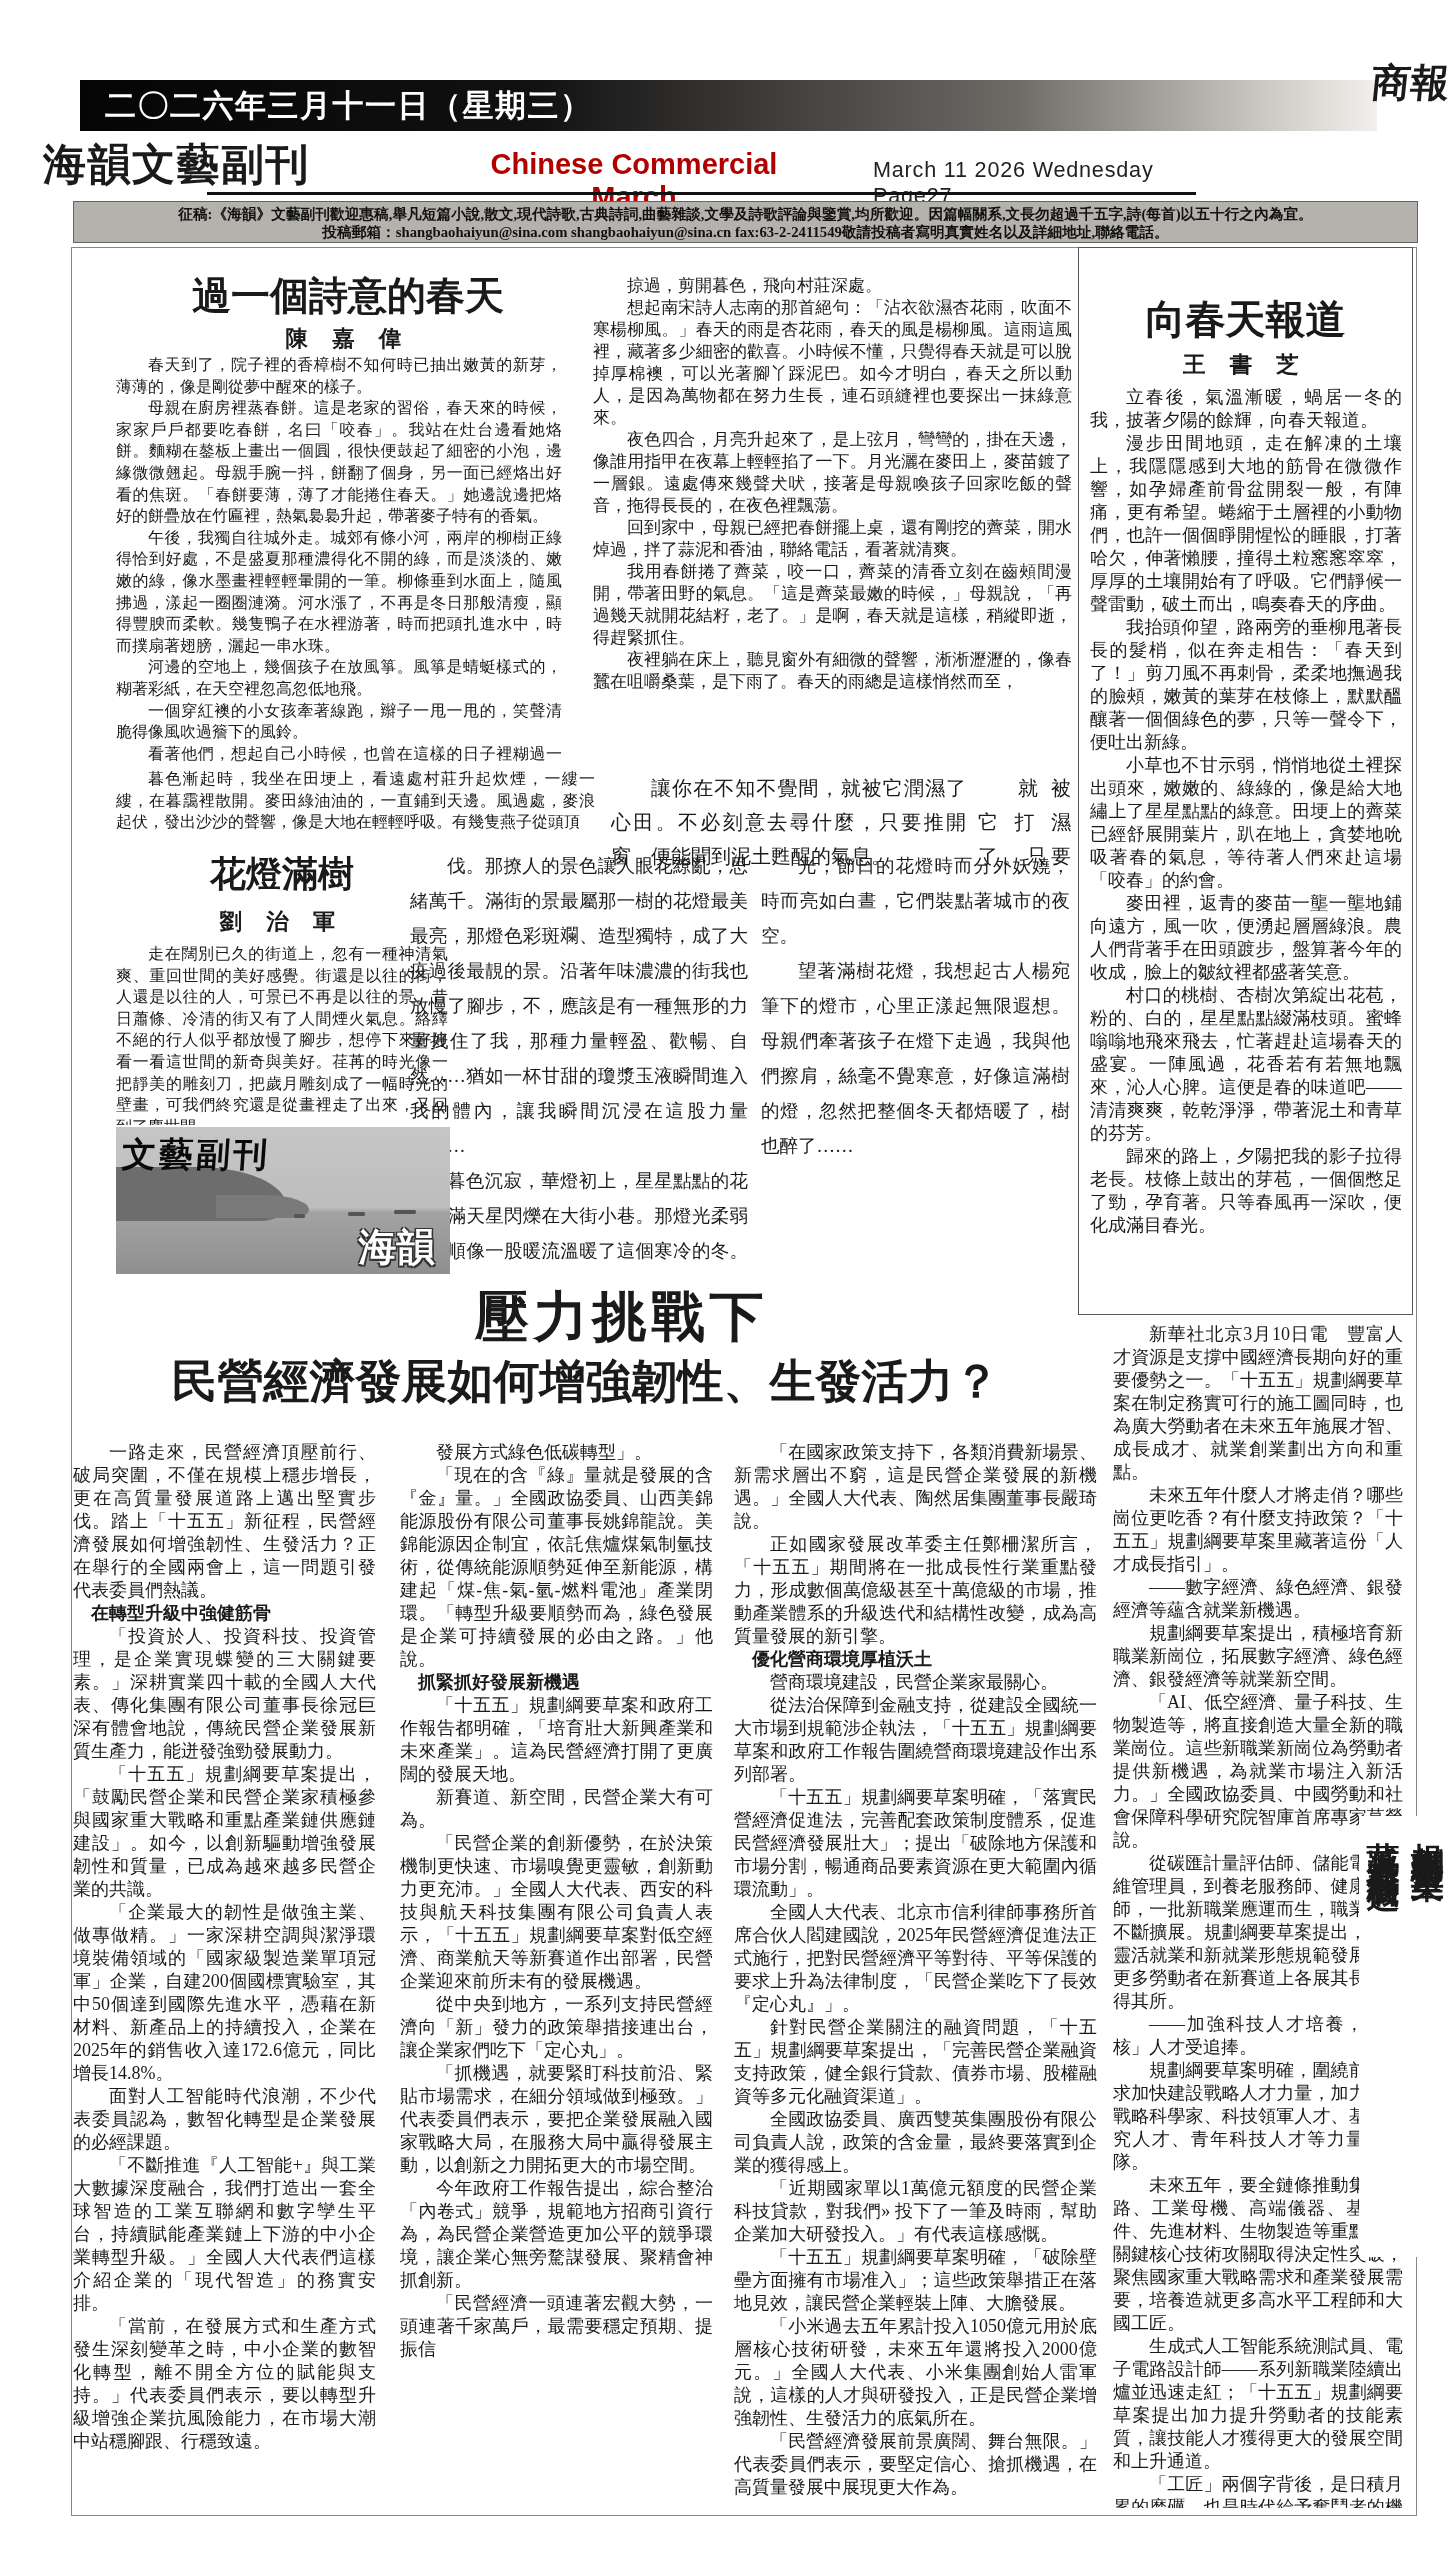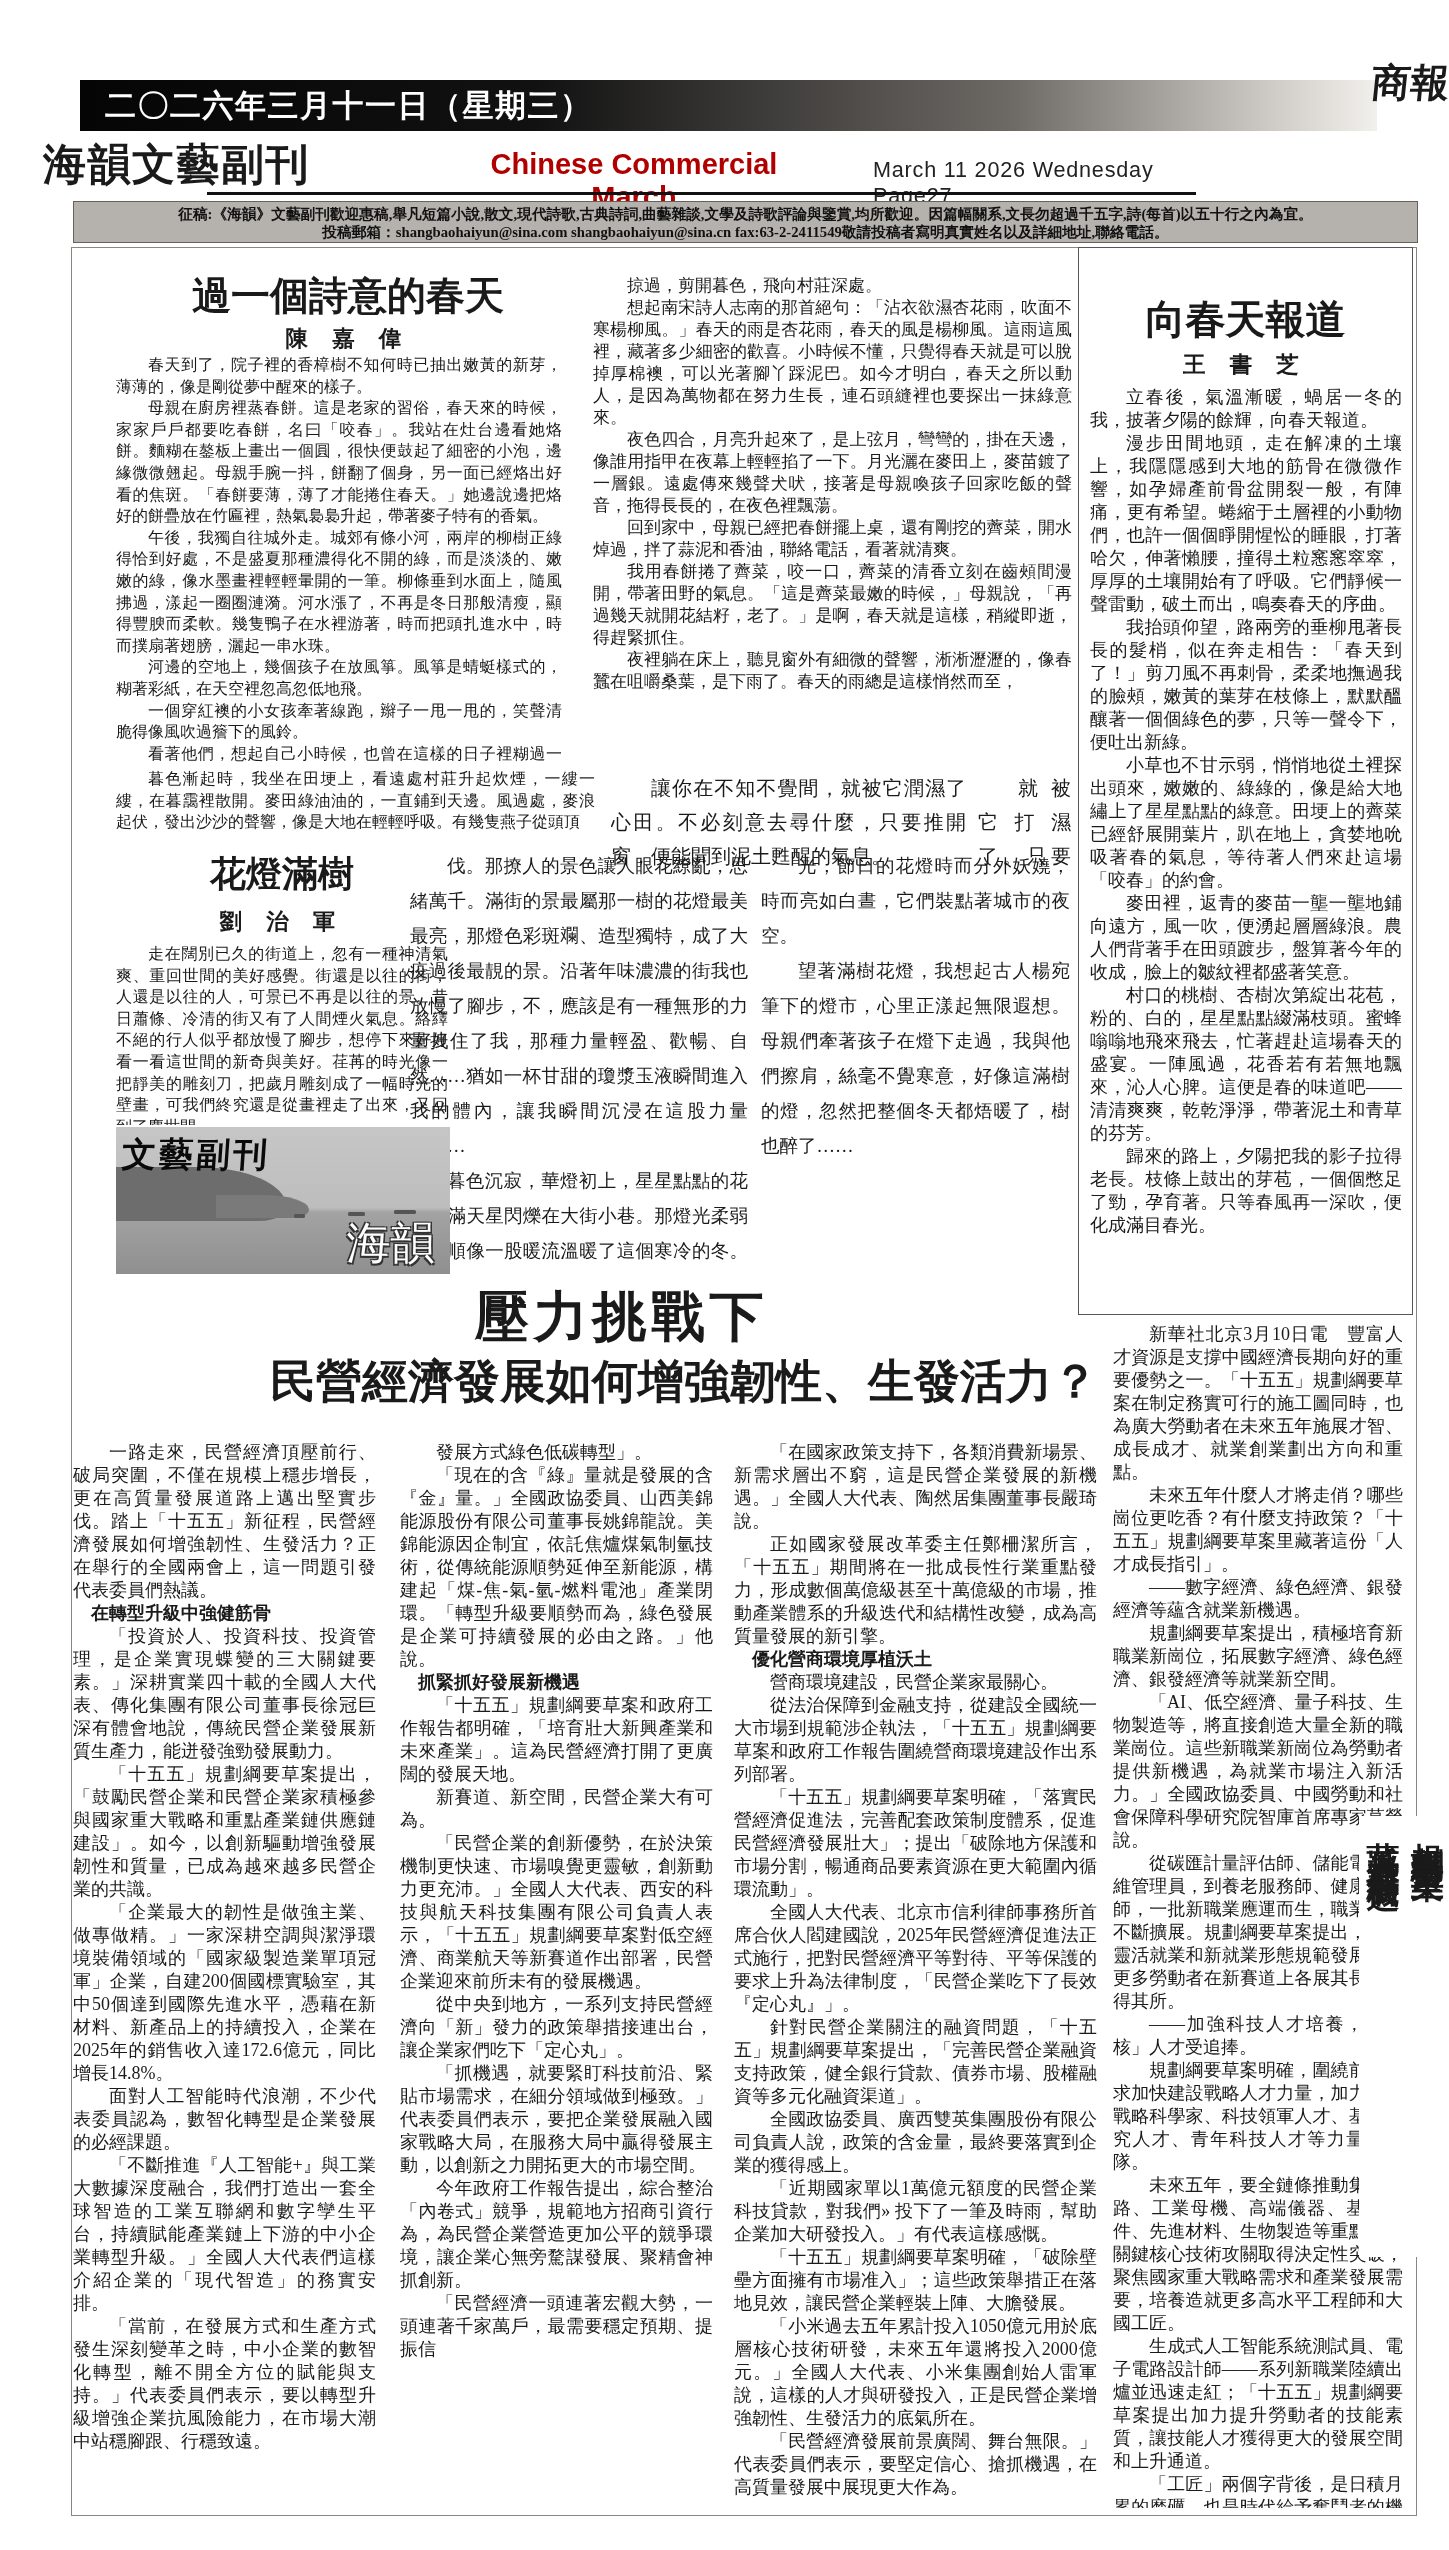--- a/index.html
+++ b/index.html
@@ -36,29 +36,29 @@
   .flby{left:116px;top:906px;width:332px;}
   .flca{left:116px;top:943px;width:332px;height:182px;}
   .flcb{left:410px;top:849px;width:338px;height:424px;}
   .flcc{left:761px;top:849px;width:309px;height:424px;}
   
   .photo{left:116px;top:1127px;width:334px;height:147px;background:linear-gradient(to bottom,#c6c6c6 0%,#bdbdbd 55%,#a3a3a3 58%,#8f8f8f 100%);overflow:hidden;}
   .hill{position:absolute;left:-7.7px;top:40px;width:178px;height:54px;background:#6d6d6d;border-radius:0 70% 20% 0/0 100% 40% 0;}
   .hill2{position:absolute;left:100px;top:68px;width:93px;height:23px;background:#7a7a7a;border-radius:0 80% 30% 0/0 100% 60% 0;}
   .boat{position:absolute;width:17px;height:3.9px;background:#555;border-radius:1.5px;}
   .pl-top{position:absolute;left:6.2px;top:4.6px;font-size:34px;font-weight:900;color:#0a0a0a;letter-spacing:3.1px;transform:skewX(-4deg);}
-  .pl-bot{position:absolute;right:15.5px;bottom:1.5px;font-size:44px;font-weight:400;color:#fff;font-family:"Liberation Sans","DejaVu Sans",sans-serif;text-shadow:1.5px 1.5px 0 #333,-1.5px -1.5px 0 #333,1.5px -1.5px 0 #333,-1.5px 1.5px 0 #333;}
+  .pl-bot{position:absolute;right:15.5px;bottom:1.5px;font-size:38px;font-weight:700;color:#fff;font-family:"Liberation Sans","DejaVu Sans",sans-serif;text-shadow:1.5px 1.5px 0 #333,-1.5px -1.5px 0 #333,1.5px -1.5px 0 #333,-1.5px 1.5px 0 #333;}
   
   .a2box{left:1078px;top:247px;width:335px;height:1068px;border:1.5px solid #555;box-sizing:border-box;}
   .a2title{left:1088px;top:292px;width:315px;text-align:center;font-size:40px;font-weight:900;}
   .a2by{left:1088px;top:349px;width:315px;}
   .a2body{left:1090px;top:386px;width:312px;height:920px;}
   
   .h1{left:73px;top:1281px;width:1025px;text-align:center;font-size:54px;font-weight:900;letter-spacing:4.6px;padding-left:36px;}
-  .h2{left:73px;top:1351px;width:1025px;text-align:right;font-size:46px;font-weight:900;}
+  .h2{left:73px;top:1351px;width:1025px;text-align:center;font-size:46px;font-weight:900;}
   .mc1{left:73px;top:1441px;width:303px;height:1066px;}
   .mc2{left:400px;top:1441px;width:313px;height:1066px;}
   .mc3{left:734px;top:1441px;width:363px;height:1066px;}
   .subhead{font-weight:900;text-indent:1em !important;font-family:"Liberation Sans","DejaVu Sans",sans-serif;}
   .side{left:1113px;top:1323px;width:290px;height:1185px;}
   .vtitle{left:1359px;top:1816px;width:87px;height:441px;background:#fff;display:flex;flex-direction:row-reverse;justify-content:flex-start;gap:4.6px;padding-left:1.5px;}
   .vtitle div{writing-mode:vertical-rl;font-size:33px;font-weight:900;font-family:"Liberation Sans","DejaVu Sans",sans-serif;letter-spacing:4.6px;line-height:40px;}
 </style>
 </head>
 <body>

